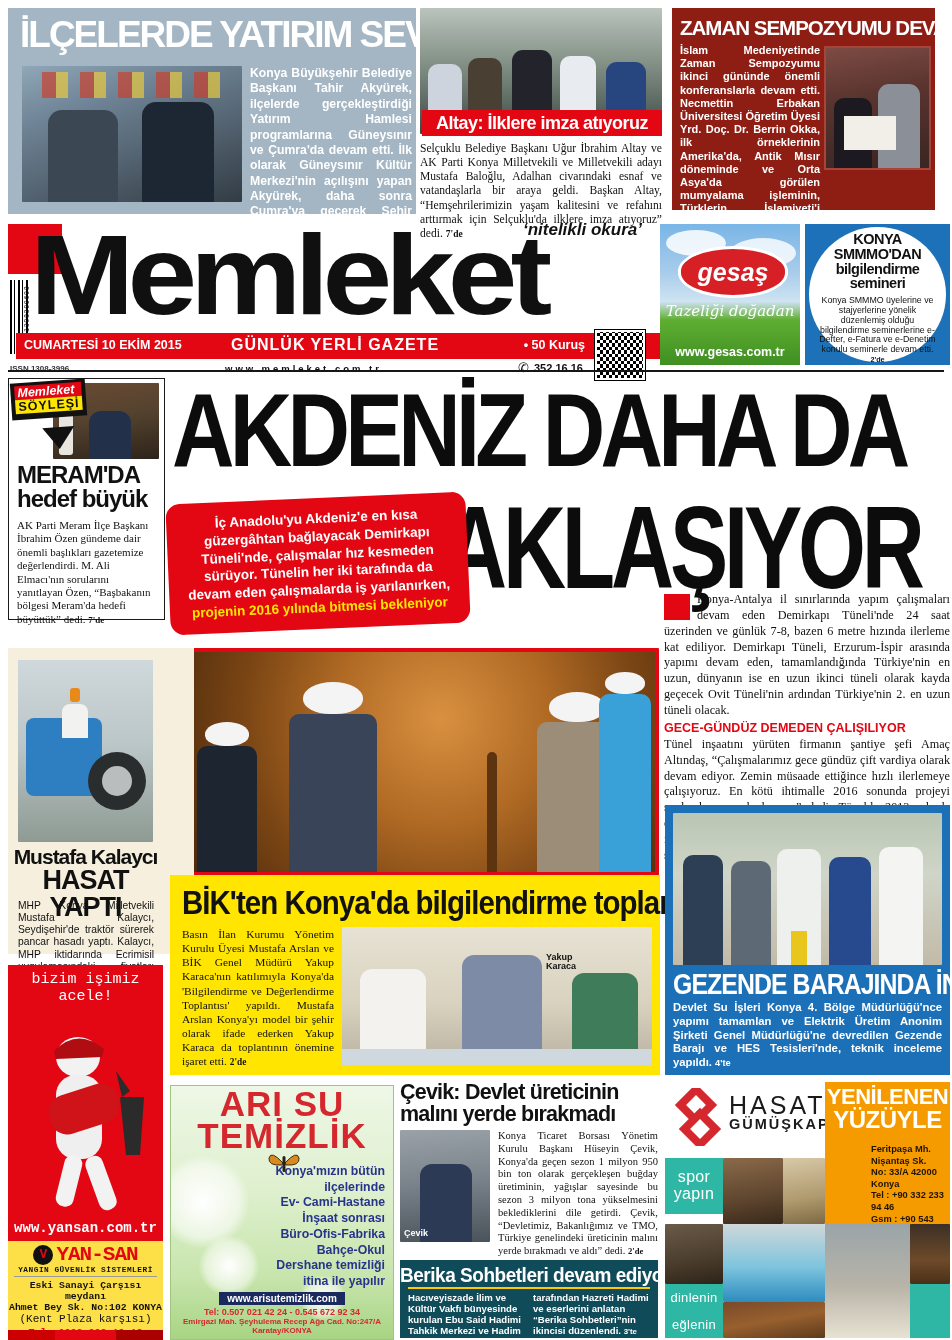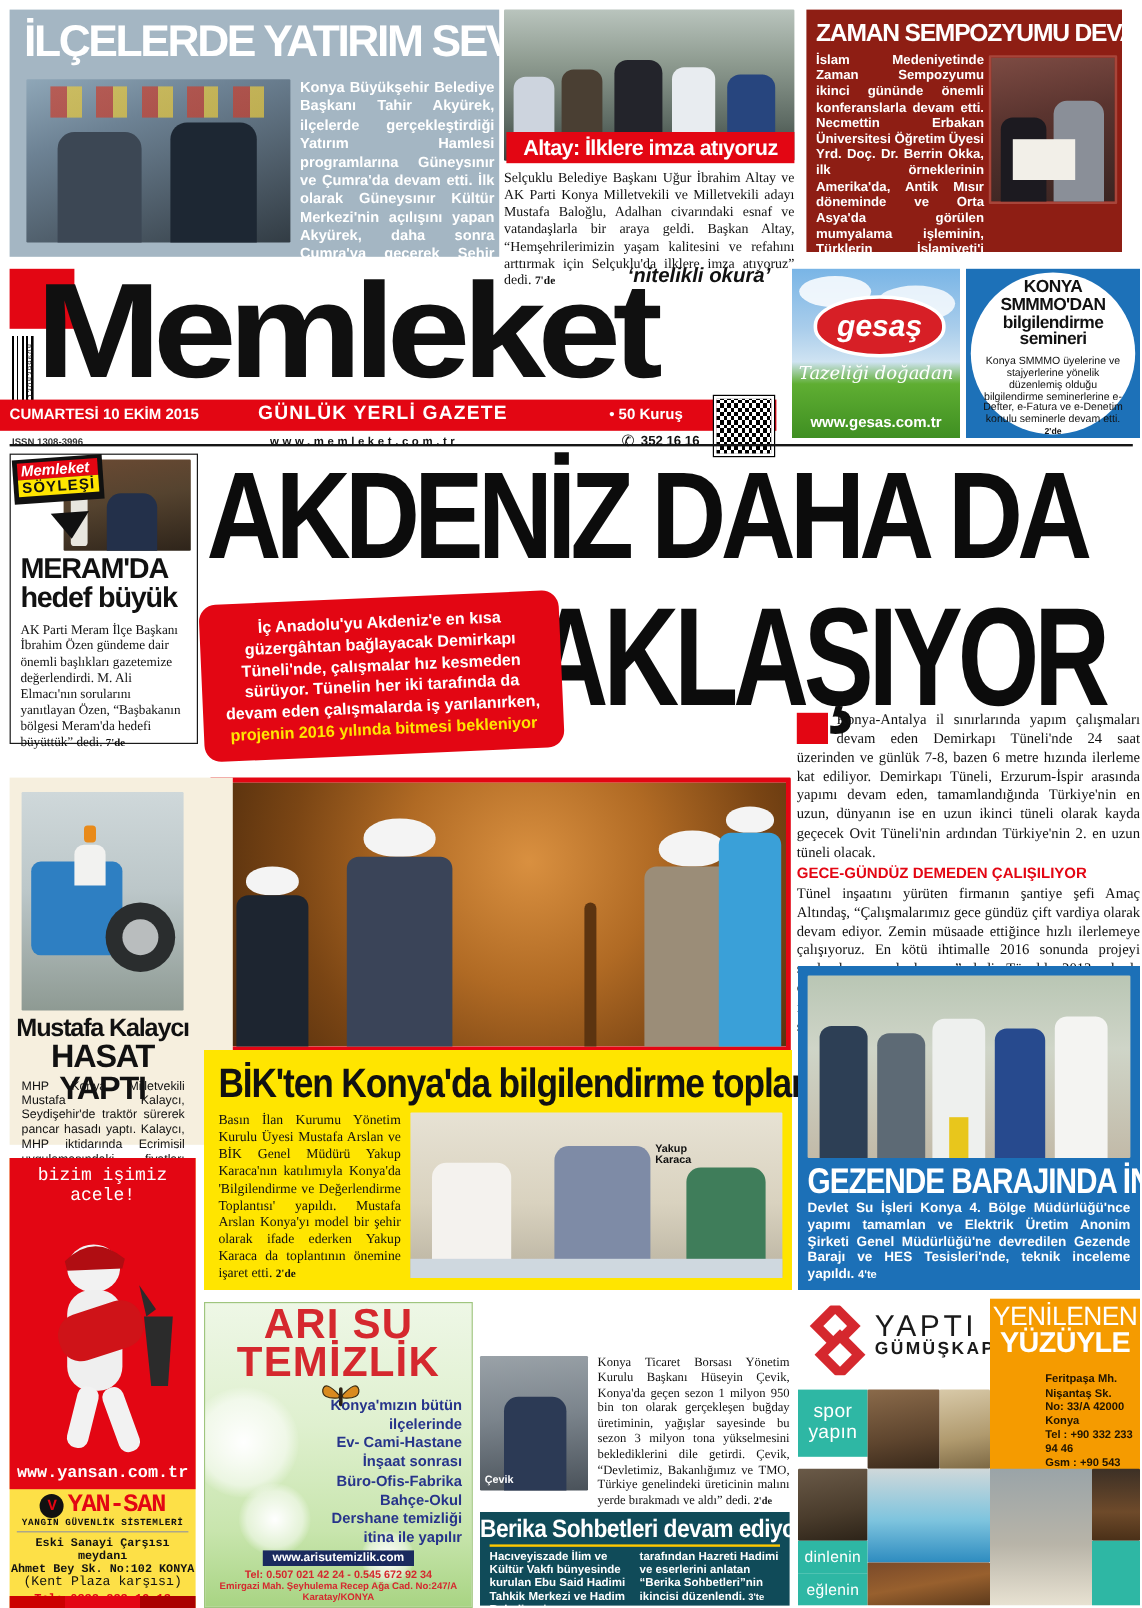--- a/index.html
+++ b/index.html
@@ -74,21 +74,21 @@
     </div>
   </div>
 
   <div class="abs" style="left:0;top:216px;width:952px;height:156px;">
     <div class="abs" style="left:8px;top:8px;width:54px;height:50px;background:#e30613;"></div>
     <div class="abs barcode" style="left:10px;top:64px;width:18px;height:74px;"></div>
     <div class="abs" style="left:-4px;top:96px;font-size:6.5px;letter-spacing:1px;transform:rotate(-90deg);">9771308399608</div>
     <div class="abs" style="left:30px;top:-6px;font-size:108px;font-weight:900;letter-spacing:-6px;color:#101010;transform:scale(1.16,1.04);transform-origin:left top;white-space:nowrap;">Memleket</div>
     <div class="abs" style="left:420px;top:4px;width:222px;text-align:right;font-size:17px;font-weight:bold;font-style:italic;">‘nitelikli okura’</div>
 
-    <div class="abs" style="left:0;top:117px;width:647px;height:26px;background:#e30613;">
+    <div class="abs" style="left:16px;top:117px;width:647px;height:26px;background:#e30613;">
       <span class="abs" style="left:8px;top:5px;font-size:12.5px;font-weight:bold;color:#fff;">CUMARTESİ 10 EKİM 2015</span>
       <span class="abs" style="left:215px;top:3px;font-size:16px;font-weight:800;color:#fff;letter-spacing:1px;">GÜNLÜK YERLİ GAZETE</span>
       <span class="abs" style="right:78px;top:5px;font-size:12.5px;font-weight:bold;color:#fff;">• 50 Kuruş</span>
     </div>
     <div class="abs qr" style="left:595px;top:114px;width:46px;height:46px;"></div>
     <span class="abs" style="left:10px;top:148px;font-size:8px;font-weight:bold;color:#333;">ISSN 1308-3996</span>
     <span class="abs" style="left:225px;top:147px;font-size:9.5px;font-weight:bold;letter-spacing:3px;">www.memleket.com.tr</span>
     <span class="abs" style="left:518px;top:144px;font-size:13px;">✆</span>
     <span class="abs" style="left:534px;top:146px;font-size:11px;font-weight:bold;">352 16 16</span>
   </div>
@@ -296,20 +296,21 @@
       <div style="font-size:35px;font-weight:900;color:#d5282e;letter-spacing:1px;">TEMİZLİK</div>
     </div>
     <div class="abs" style="left:0;bottom:4px;width:222px;text-align:center;">
       <span style="display:inline-block;background:#1a2a5e;color:#fff;font-weight:bold;font-size:10px;padding:1px 8px;">www.arisutemizlik.com</span>
       <div style="color:#d5282e;font-weight:bold;font-size:9px;margin-top:1px;">Tel: 0.507 021 42 24 - 0.545 672 92 34</div>
       <div style="color:#d5282e;font-weight:bold;font-size:8px;">Emirgazi Mah. Şeyhulema Recep Ağa Cad. No:247/A Karatay/KONYA</div>
     </div>
   </div>
 
   <div class="abs" style="left:400px;top:1082px;width:258px;height:172px;">
+    <div style="font-size:21.5px;font-weight:900;letter-spacing:-.8px;line-height:1;width:258px;">Çevik: Devlet üreticinin malını yerde bırakmadı</div>
     <div class="photo" style="left:0;top:48px;width:90px;height:112px;background:
          linear-gradient(175deg,#9aa2a8 0%,#7b848c 45%,#4a525a 100%);">
       <div class="abs" style="left:20px;bottom:0;width:52px;height:78px;background:#2c3a55;border-radius:12px 12px 0 0;"></div>
       <span style="position:absolute;left:4px;bottom:4px;color:#fff;font-weight:bold;font-size:9px;">Çevik</span>
     </div>
     <div class="abs serif just" style="left:98px;top:48px;width:160px;font-size:10.5px;line-height:1.22;">
       <span>Konya Ticaret Borsası Yönetim Kurulu Başkanı Hüseyin Çevik, Konya'da geçen sezon 1 milyon 950 bin ton olarak gerçekleşen buğday üretiminin, yağışlar sayesinde bu sezon 3 milyon tona yükselmesini beklediklerini dile getirdi. Çevik, “Devletimiz, Bakanlığımız ve TMO, Türkiye genelindeki üreticinin malını yerde bırakmadı ve aldı” dedi.</span>
       <span class="pref">2'de</span>
     </div>
   </div>
@@ -330,26 +331,26 @@
 
   <div class="abs" style="left:665px;top:1082px;width:285px;height:256px;background:#fff;overflow:hidden;">
 
     <svg class="abs" width="58" height="58" viewBox="0 0 58 58" style="left:4px;top:6px;">
       <rect x="12" y="2" width="30" height="30" fill="#d5282e" transform="rotate(45 27 17)"></rect>
       <rect x="20" y="10" width="14" height="14" fill="#fff" transform="rotate(45 27 17)"></rect>
       <rect x="16" y="26" width="30" height="30" fill="#d5282e" transform="rotate(45 31 41)"></rect>
       <rect x="24" y="34" width="14" height="14" fill="#fff" transform="rotate(45 31 41)"></rect>
     </svg>
     <div class="abs" style="left:64px;top:12px;line-height:.95;">
-      <div style="font-size:25px;font-weight:400;letter-spacing:3px;color:#1a1a1a;">YAPTI</div>
+      <div style="font-size:25px;font-weight:400;letter-spacing:3px;color:#1a1a1a;">HASAT</div>
       <div style="font-size:14.5px;font-weight:bold;letter-spacing:2px;color:#1a1a1a;">GÜMÜŞKAPI</div>
     </div>
 
     <div class="abs" style="left:160px;top:0;width:125px;height:144px;background:#f59b00;">
-      <div style="color:#fff;font-weight:400;font-size:22px;letter-spacing:-.5px;text-align:center;padding-top:4px;line-height:1;">YENİLENEN</div>
+      <div style="color:#fff;font-weight:700;font-size:22px;letter-spacing:-.5px;text-align:center;padding-top:4px;line-height:1;">YENİLENEN</div>
       <div style="color:#fff;font-weight:900;font-size:24px;letter-spacing:-.5px;text-align:center;line-height:1;">YÜZÜYLE</div>
       <div style="margin-top:12px;padding:0 5px;color:#201400;font-weight:bold;font-size:9.3px;line-height:1.25;margin-left:41px;">
         <div>Feritpaşa Mh. Nişantaş Sk.</div>
         <div>No: 33/A  42000 Konya</div>
         <div>Tel : +90 332 233 94 46</div>
         <div>Gsm : +90 543 233 94 46</div>
       </div>
     </div>
 
     <div class="abs teal-cell" style="left:0;top:76px;width:58px;height:56px;font-size:16px;text-align:center;">spor yapın</div>

